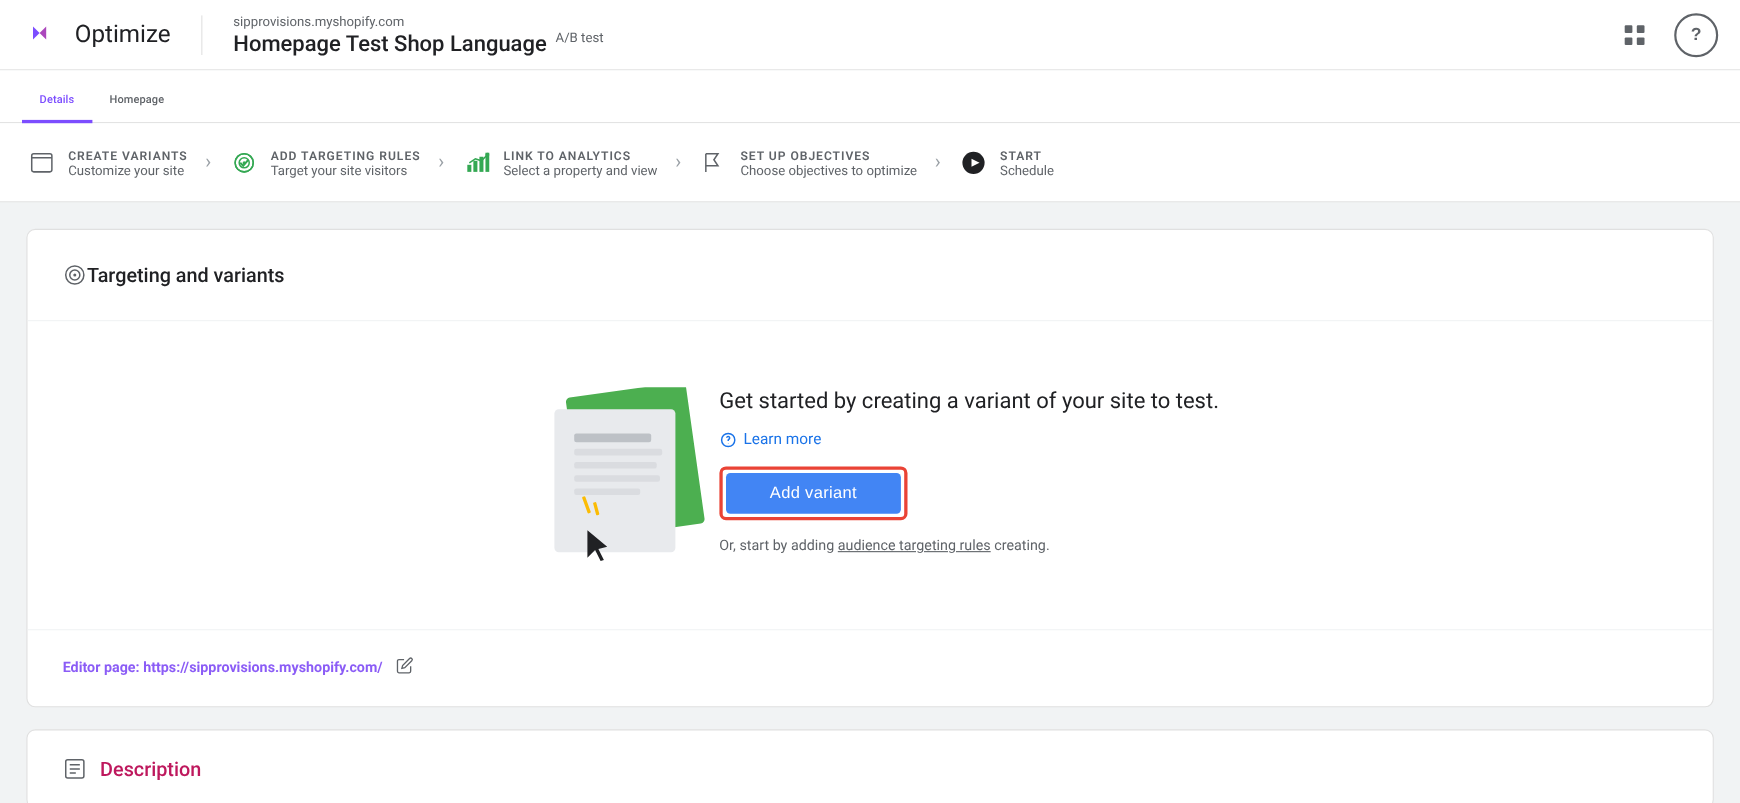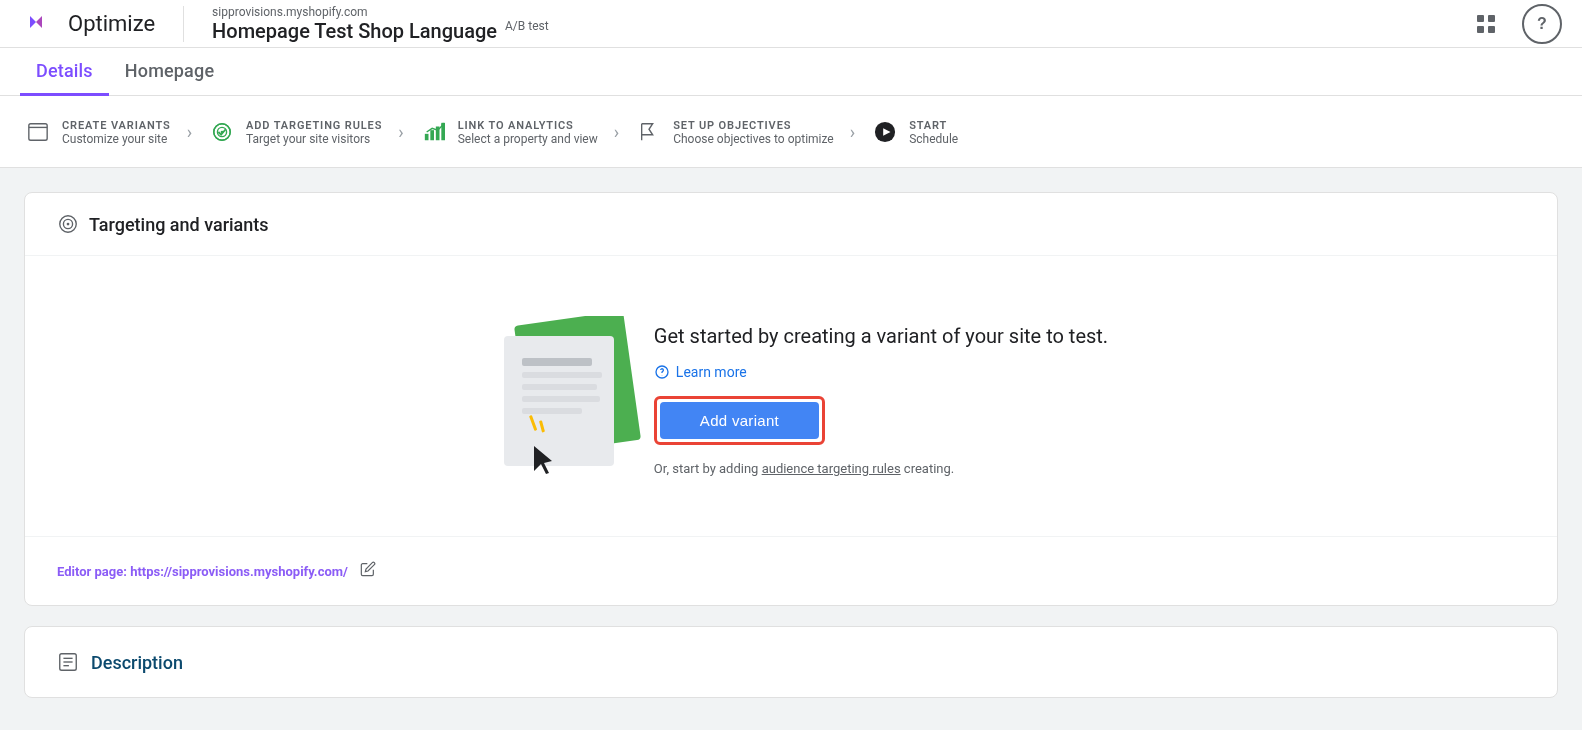--- a/index.html
+++ b/index.html
@@ -4,21 +4,21 @@
   <style>
     * { box-sizing: border-box; margin: 0; padding: 0; }
     body { font-family: 'Google Sans', Roboto, Arial, sans-serif; background: #f1f3f4; min-width: 1582px; }
 
     
     .top-header {
       display: flex;
       align-items: center;
       background: #fff;
       padding: 0 20px;
-      height: 48px;
+      height: 64px;
       border-bottom: 1px solid #e0e0e0;
       justify-content: space-between;
     }
     .header-left {
       display: flex;
       align-items: center;
       gap: 12px;
     }
     .logo-icon {
       width: 36px;
@@ -83,21 +83,21 @@
     .tabs-bar {
       background: #fff;
       display: flex;
       align-items: flex-end;
       padding: 0 20px;
       border-bottom: 1px solid #e0e0e0;
       height: 48px;
     }
     .tab {
       padding: 12px 16px;
-      font-size: 18px;
+      font-size: 10px;
       cursor: pointer;
       color: #5f6368;
       border-bottom: 3px solid transparent;
       margin-bottom: -1px;
       font-weight: 500;
       letter-spacing: 0.01em;
     }
     .tab.active {
       color: #7c4dff;
       border-bottom-color: #7c4dff;
@@ -160,34 +160,34 @@
     
     .card {
       background: #fff;
       border-radius: 8px;
       border: 1px solid #e0e0e0;
       overflow: hidden;
     }
     .card-section-header {
       display: flex;
       align-items: center;
-      gap: 10px;
-      padding: 20px 32px;
+      gap: 0;
+      padding: 30px 32px;
       border-bottom: 1px solid #f1f3f4;
     }
     .section-title {
       font-size: 18px;
       font-weight: 500;
       color: #202124;
     }
 
     
     .targeting-content {
       display: flex;
-      align-items: flex-end;
+      align-items: flex-start;
       justify-content: center;
       padding: 60px 40px;
     }
     .illustration {
       flex-shrink: 0;
       width: 180px;
       height: 160px;
       position: relative;
     }
     .variant-info {
@@ -270,21 +270,21 @@
     }
     .description-header {
       display: flex;
       align-items: center;
       gap: 12px;
       padding: 24px 32px;
     }
     .description-title {
       font-size: 18px;
       font-weight: 500;
-      color: #0c4a6e;
+      color: #be185d;
     }
   </style>
 </head>
 <body>
 
 <div class="top-header">
   <div class="header-left">
 
     <svg class="logo-icon" viewBox="0 0 36 36" fill="none">
       <rect width="36" height="36" rx="4" fill="white"></rect>

